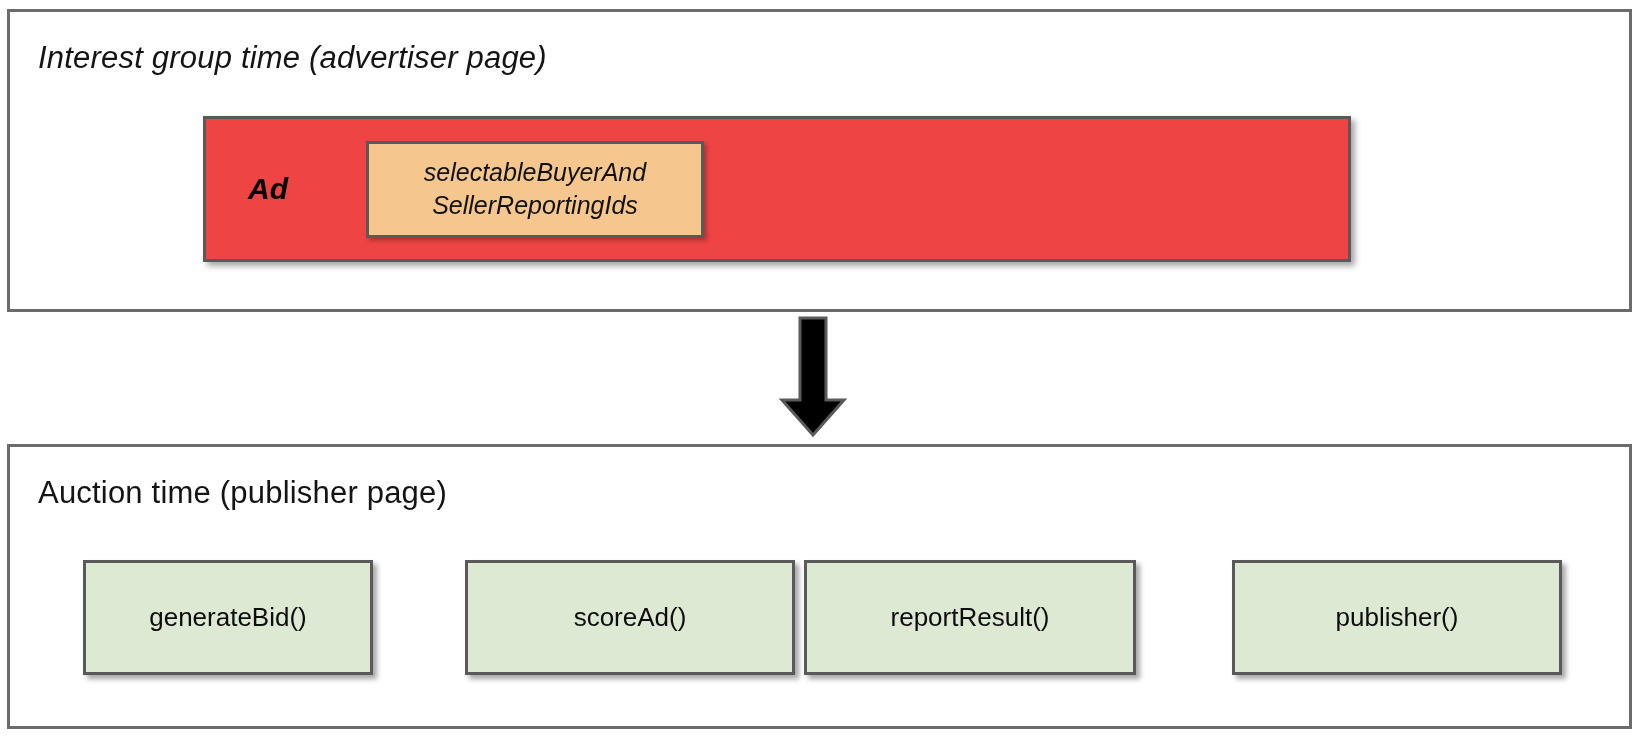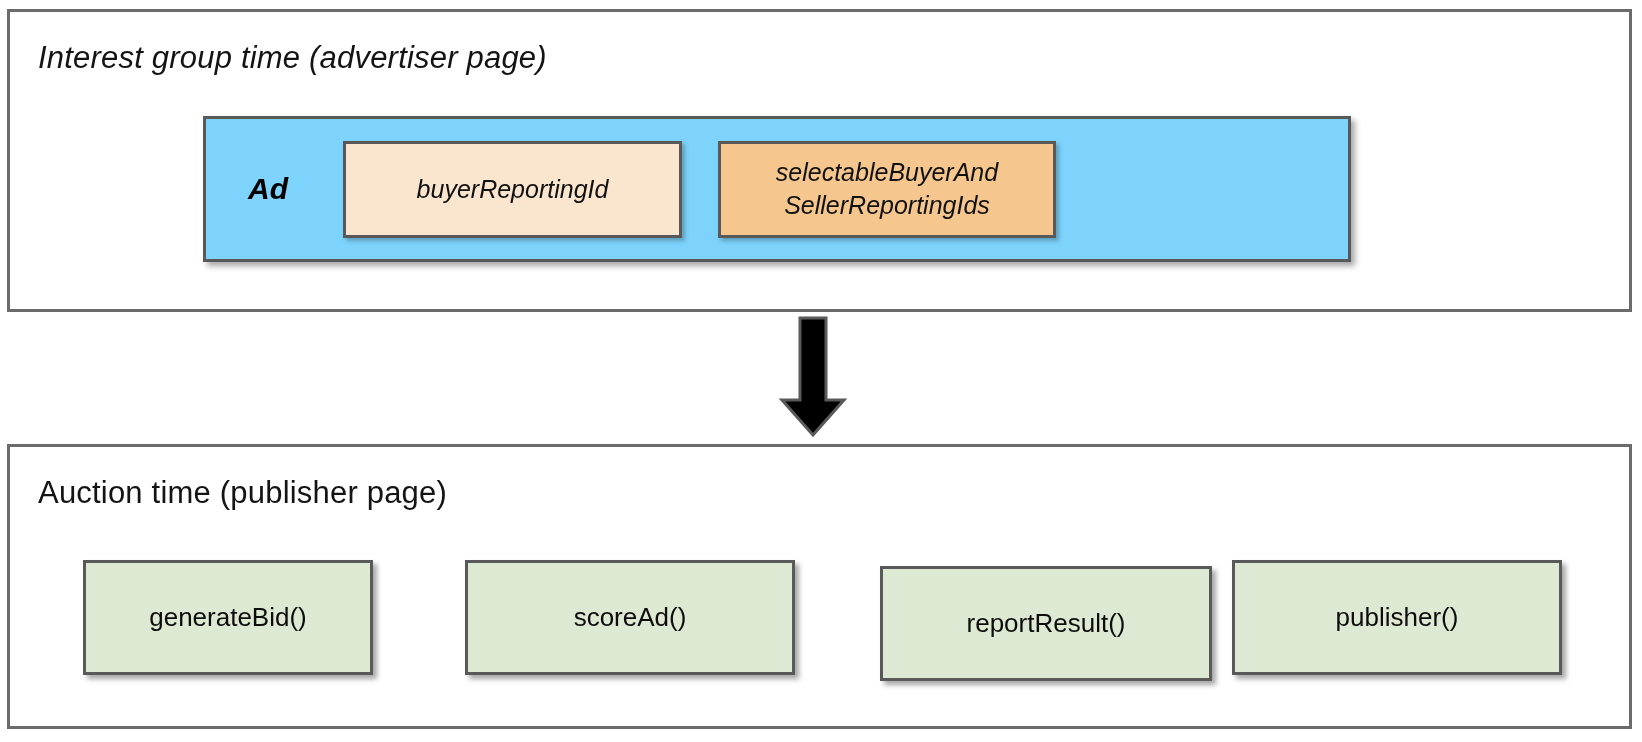--- a/index.html
+++ b/index.html
@@ -13,21 +13,21 @@
   }
   #section-interest{top:9px;height:303px;font-style:italic;}
   #section-auction{top:444px;height:285px;}
   .section-title{
     position:absolute;left:28px;top:28px;
     font-size:31px;letter-spacing:0.2px;color:#141414;
   }
   
   .ad-container{
     position:absolute;left:193px;top:104px;width:1148px;height:146px;
-    background:#7dd3fc;border:3px solid #595959;box-sizing:border-box;
+    background:#ef4444;border:3px solid #595959;box-sizing:border-box;
     box-shadow:4px 4px 6px rgba(0,0,0,0.35);
     display:flex;align-items:center;
   }
   .ad-label{
     width:124px;text-align:center;font-weight:bold;font-size:30px;color:#000;
     flex:0 0 auto;
   }
   .id-box{
     height:97px;box-sizing:border-box;border:3px solid #595959;
     display:flex;align-items:center;justify-content:center;text-align:center;
@@ -47,33 +47,32 @@
   
   .fn-box{
     position:absolute;top:560px;height:115px;box-sizing:border-box;
     background:#dde9d3;border:3px solid #595959;
     box-shadow:4px 4px 5px rgba(0,0,0,0.35);
     display:flex;align-items:center;justify-content:center;
     font-size:26px;color:#0d0d0d;
   }
   #fn-box-0{left:83px;width:290px;text-align:right;}
   #fn-box-1{left:465px;width:330px;}
-  #fn-box-2{left:880px;width:332px;margin-top:6px;}
+  #fn-box-2{left:804px;width:332px;}
   #fn-box-3{left:1232px;width:330px;}
 </style>
 </head>
 <body>
 
 <div class="section" id="section-interest">
   <div class="section-title">Interest group time (advertiser page)</div>
 
   <div class="ad-container">
     <div class="ad-label">Ad</div>
 
-    <div class="id-box peach" id="id-box-0">buyerReportingId</div>
 
 
     <div class="id-box orange" id="id-box-2">selectableBuyerAnd
 SellerReportingIds</div>
   </div>
 </div>
 
 <div class="arrow-wrap">
   <svg width="76" height="122" viewBox="0 0 76 122">
     <polygon points="25,2 51,2 51,84 69,84 38,119 7,84 25,84" fill="#000000" stroke="#5a5a5a" stroke-width="3" stroke-linejoin="miter"></polygon>

